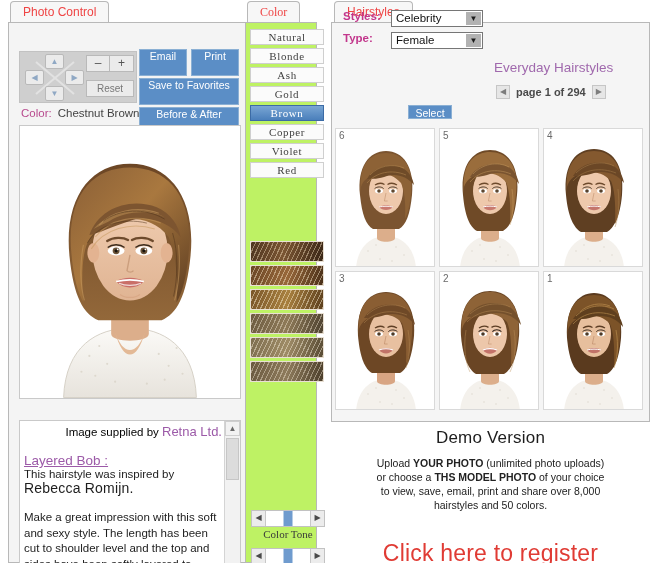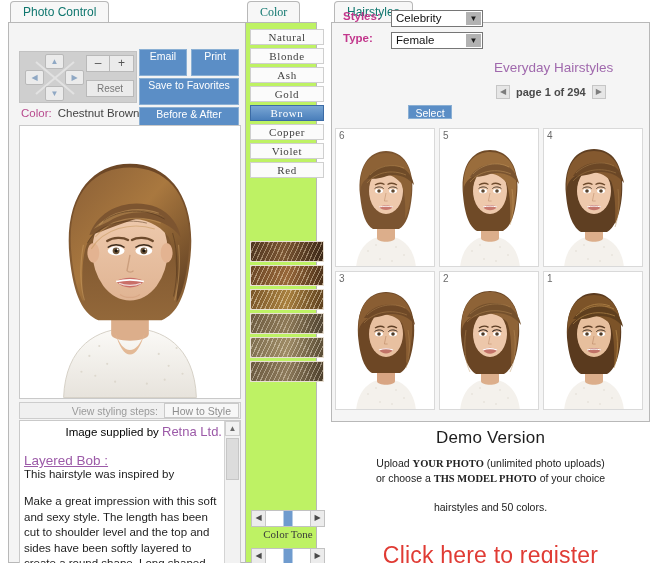--- a/index.html
+++ b/index.html
@@ -10,21 +10,21 @@
     overflow: hidden;
   }
   .app { position: relative; width: 650px; height: 563px; background: #ffffff; }
 
   
   .tab-strip { position: absolute; height: 22px; }
   .tab {
     display: inline-block;
     height: 22px; line-height: 21px;
     padding: 0 12px;
-    font-size: 12px; color: #0f766e;
+    font-size: 12px; color: #ef4444;
     background: #f2f2f2;
     border: 1px solid #b8b8b8;
     border-bottom: none;
     border-radius: 4px 4px 0 0;
   }
   .tab.active { background: #f7f7f7; }
 
   .panel-body {
     position: absolute;
     background: #f7f7f7;
@@ -269,21 +269,21 @@
 
   .demo-block {
     position: absolute; left: 331px; top: 428px; width: 319px;
     text-align: center;
   }
   .demo-title { font-size: 17px; color: #1d1d1d; letter-spacing: .2px; }
   .demo-text {
     margin-top: 8px; font-size: 10.5px; color: #222;
     line-height: 14px; padding: 0 8px;
   }
-  .demo-text b { font-weight: bold; font-family: Liberation Serif, serif; }
+  .demo-text b { font-weight: bold; }
   .register-link {
     margin-top: 28px;
     font-size: 23px; color: #e03b34; letter-spacing: .2px;
   }
 
   
   .portrait { display: block; }
 </style>
 </head>
 <body>
@@ -415,32 +415,29 @@
             <circle cx="158" cy="224" r="1.1"></circle>
               <circle cx="146" cy="256" r="1.1"></circle>
             <circle cx="62" cy="248" r="1.1"></circle>
               <circle cx="164" cy="250" r="1.1"></circle>
             <circle cx="96" cy="258" r="1.1"></circle>
               <circle cx="128" cy="260" r="1.1"></circle>
           </g>
         </svg>
       </div>
 
-      <div class="styling-row">
-        <span class="styling-label">View styling steps:</span>
-        <span class="howto-btn">How to Style</span>
-      </div>
 
       <div class="desc-box">
         <div class="desc-inner">
           <div class="desc-credit">
             <span>Image supplied by </span><span class="brand">Retna Ltd.</span>
           </div>
           <div class="desc-title">Layered Bob :</div>
           <div class="desc-sub">This hairstyle was inspired by</div>
+          <div class="desc-name">Rebecca Romijn.</div>
           <p class="desc-body">Make a great impression with this soft and sexy style. The length has been cut to shoulder level and the top and sides have been softly layered to create a round shape. Long shaped bangs have also</p>
         </div>
         <div class="vscroll">
           <div class="arrow top">▲</div>
           <div class="thumb"></div>
 
         </div>
       </div>
 
     </div>
@@ -756,19 +753,19 @@
       </svg>
     </div>
 
   </div>
 
   <div class="demo-block">
     <div class="demo-title">Demo Version</div>
     <div class="demo-text">
       <span>Upload </span><b>YOUR PHOTO</b><span> (unlimited photo uploads)</span><br>
       <span>or choose a </span><b>THS MODEL PHOTO</b><span> of your choice</span><br>
-      <br>
+      <span>to view, save, email, print and share over 8,000</span><br>
       <span>hairstyles and 50 colors.</span>
     </div>
     <div class="register-link">Click here to register</div>
   </div>
 
 </div>
 
 </body></html>

